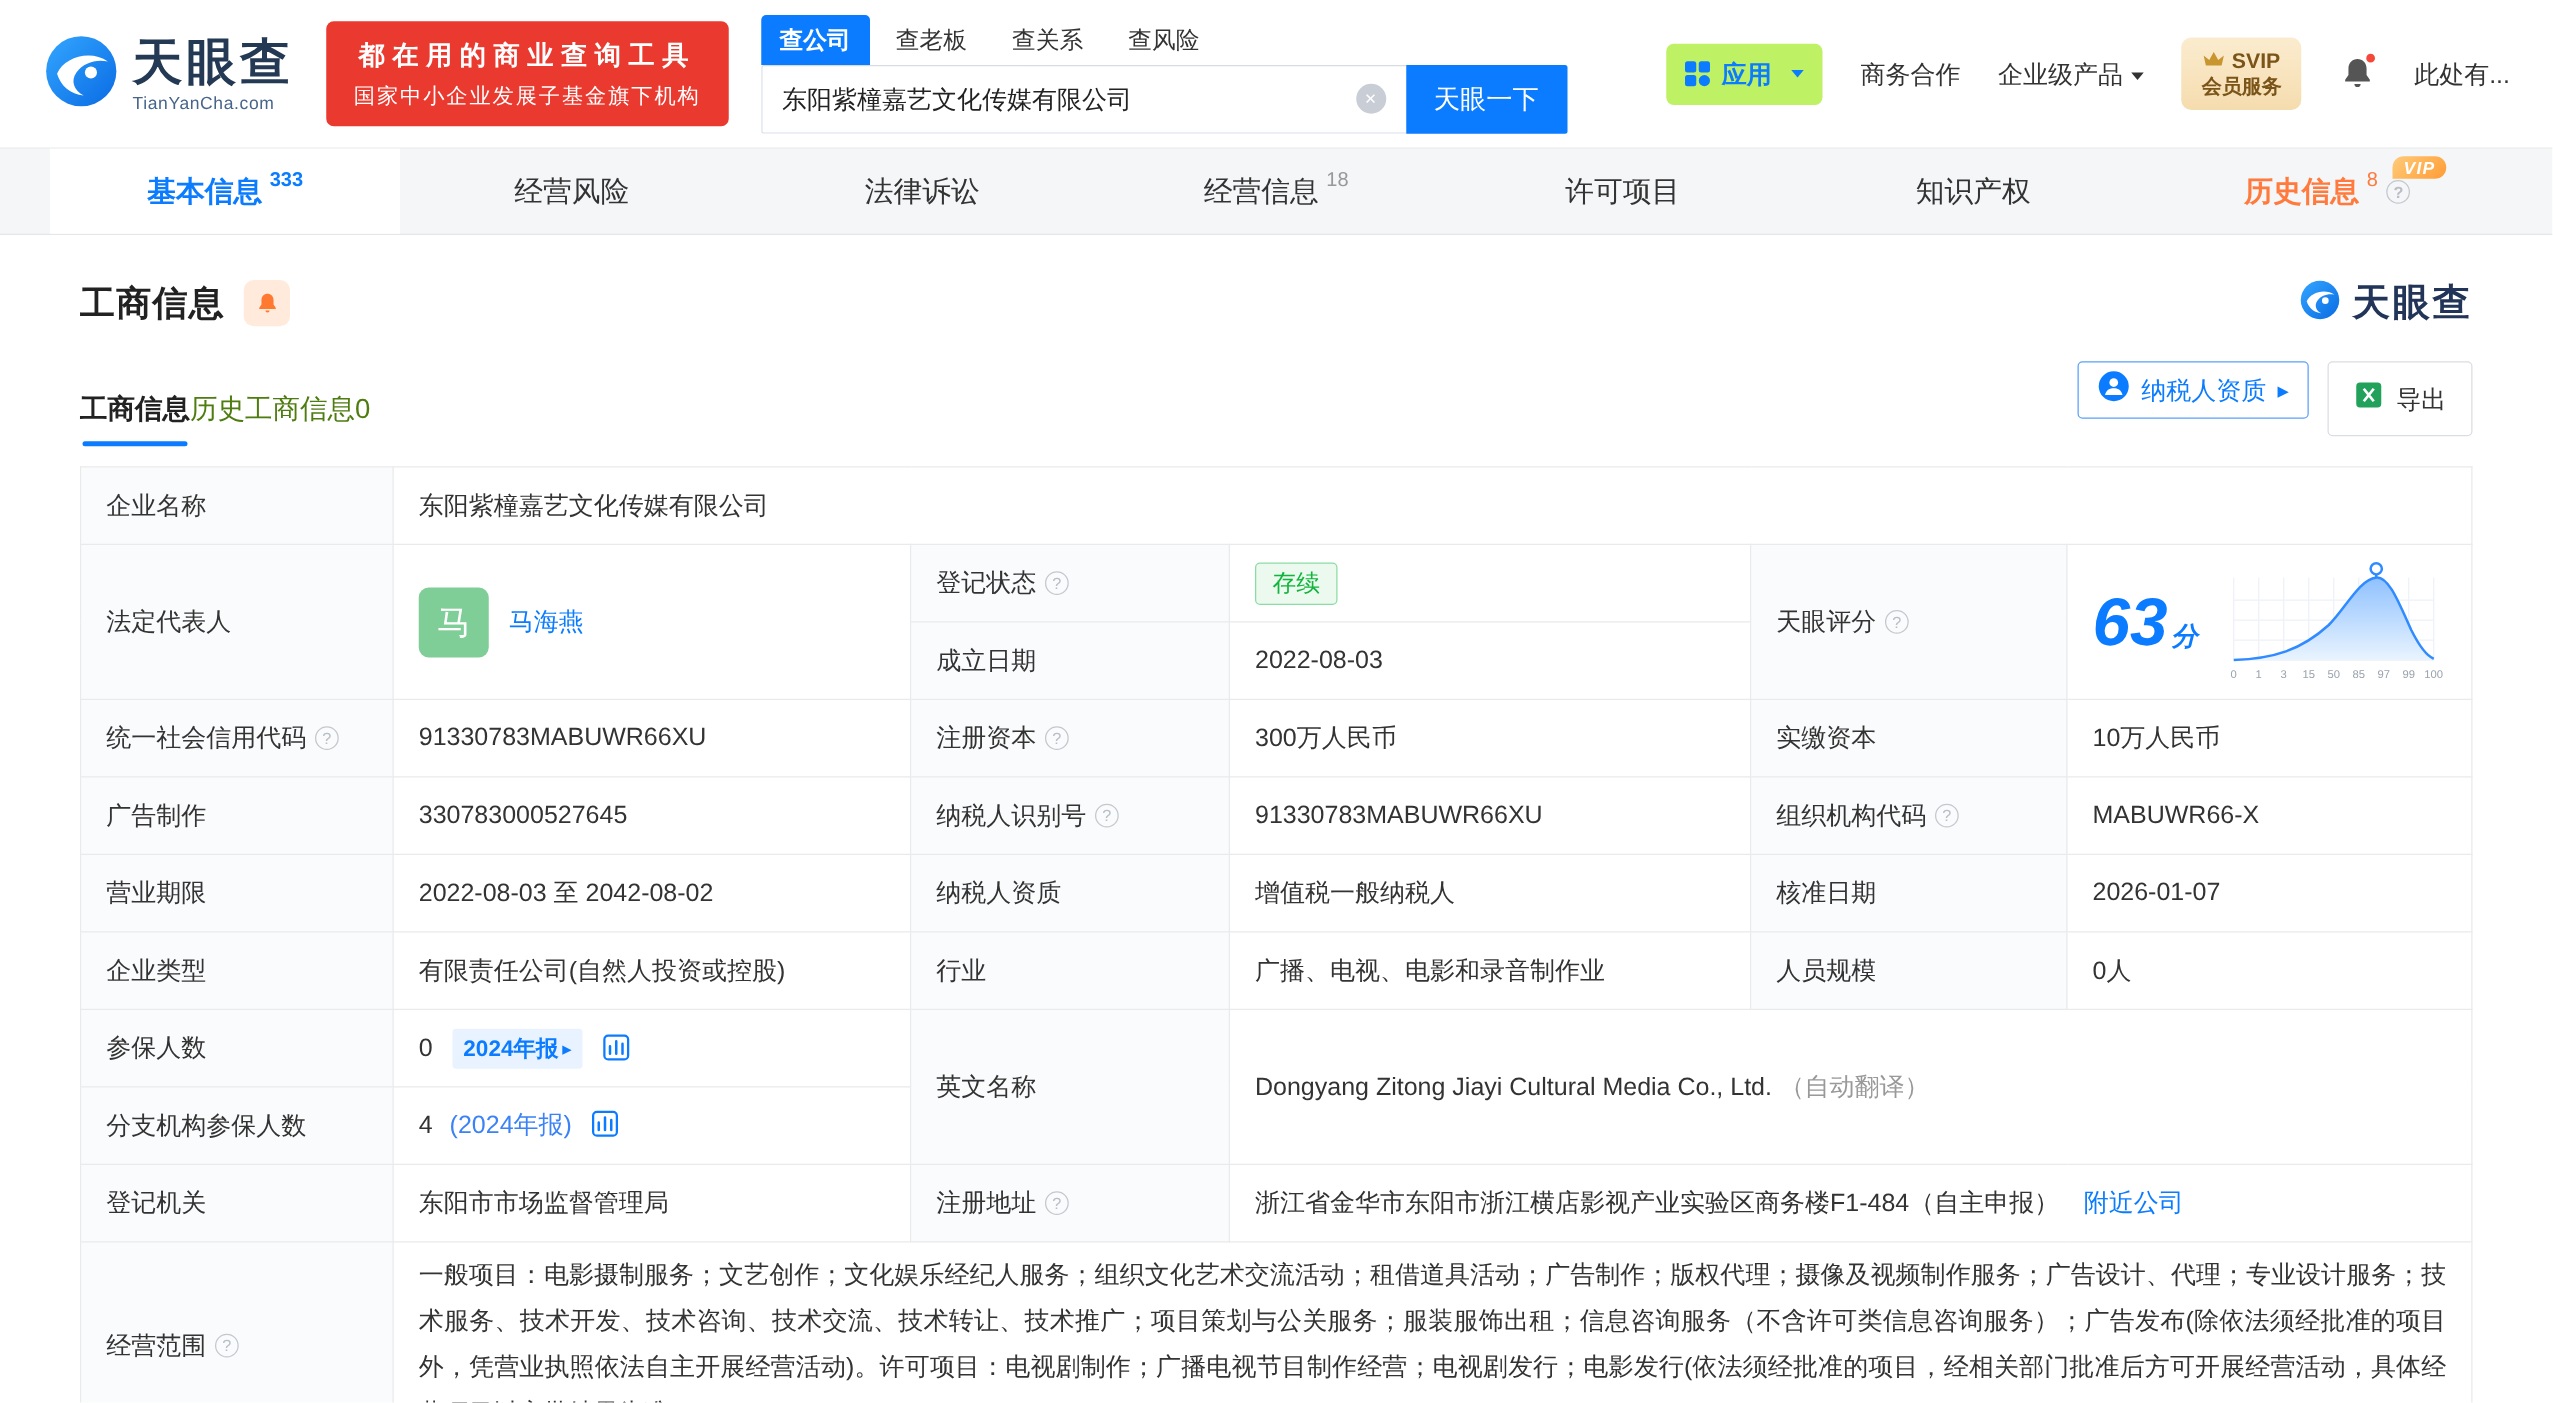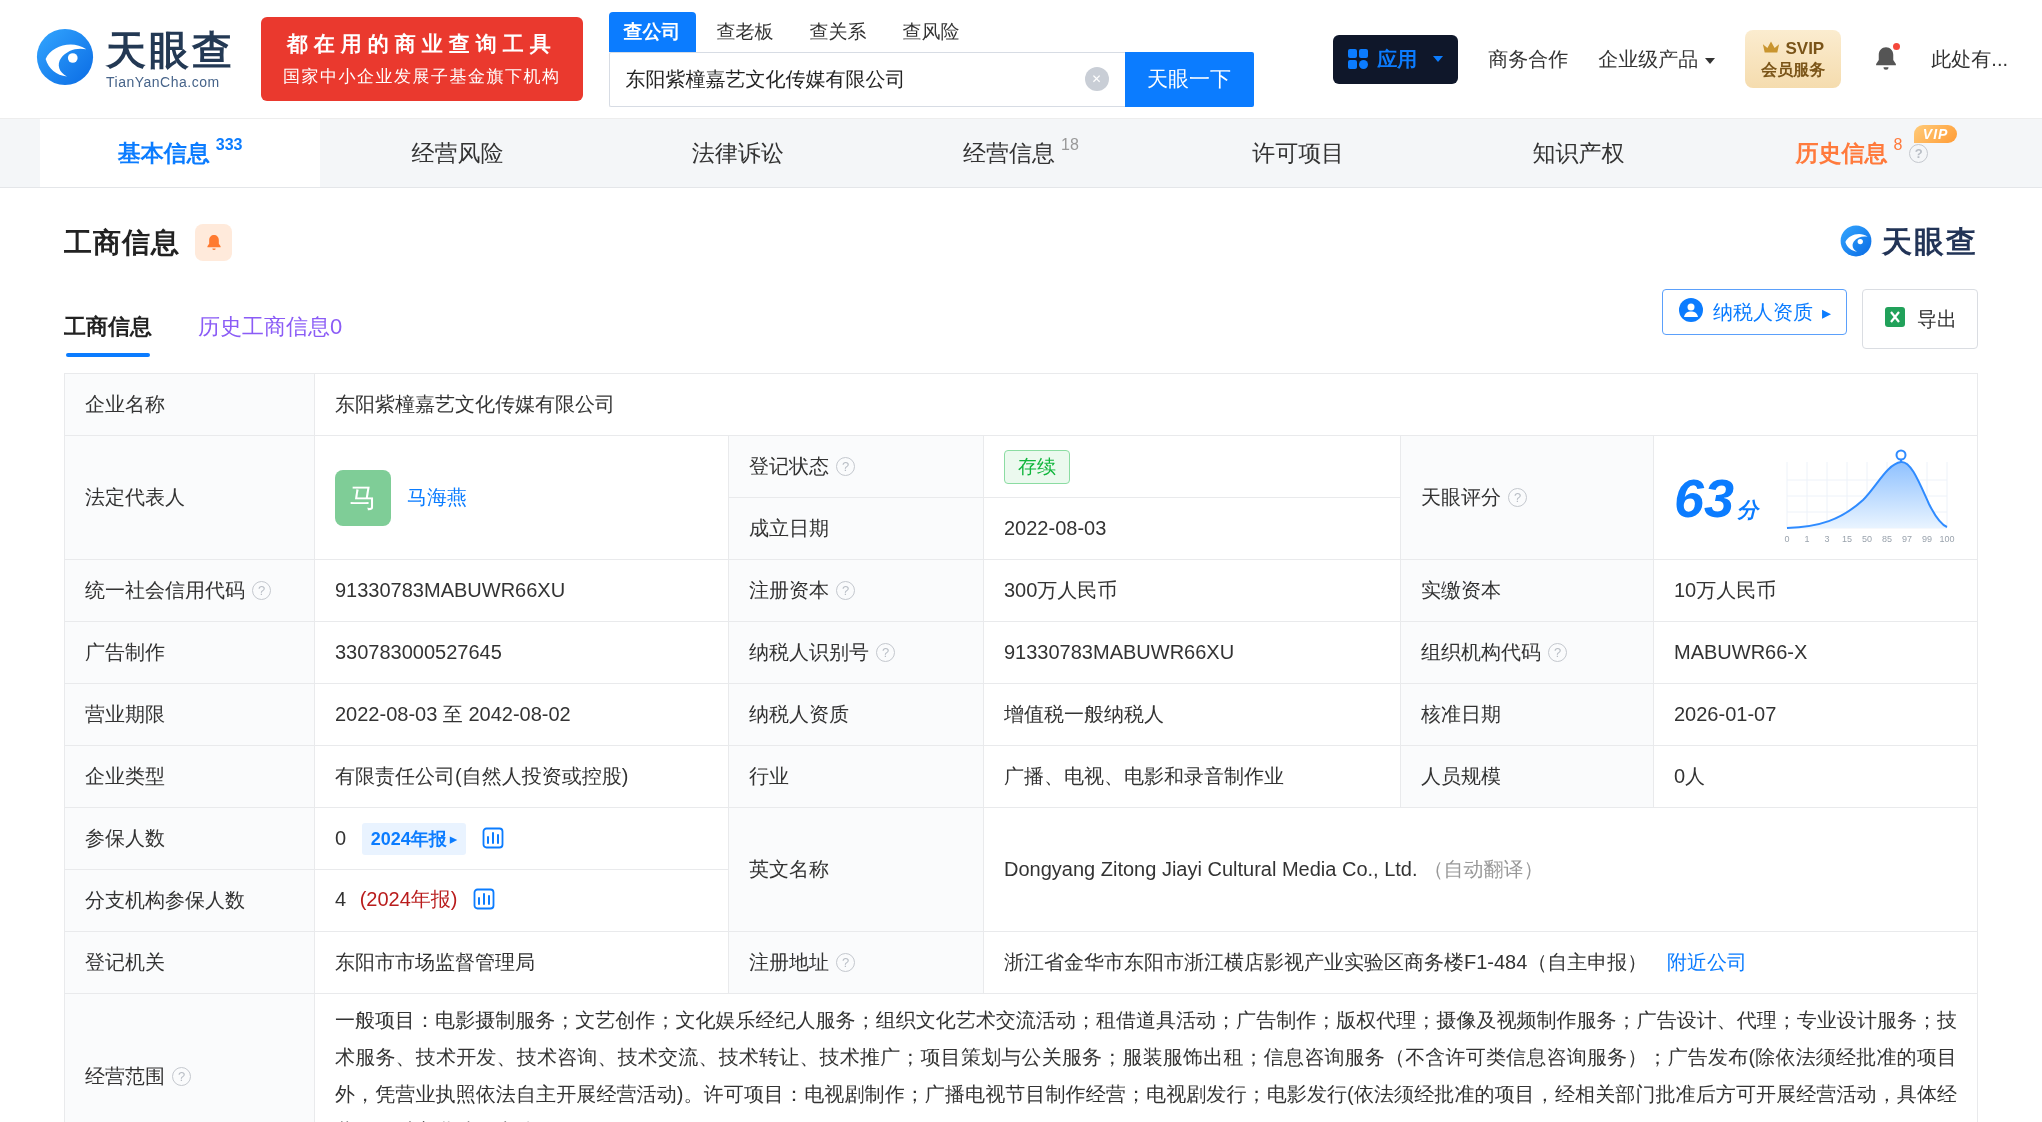--- a/index.html
+++ b/index.html
@@ -24,21 +24,21 @@
   .search-tabs{display:flex;align-items:flex-end;gap:6px}
   .search-tab{font-size:19px;color:#333;padding:7px 15px;cursor:pointer}
   .search-tab.active{background:#0b7cff;color:#fff;border-radius:4px 4px 0 0;font-weight:bold}
   .search-row{display:flex}
   .search-input-wrap{flex:1;height:55px;border:1px solid #d7dce4;border-right:none;border-radius:2px 0 0 2px;display:flex;align-items:center;padding:0 16px;background:#fff}
   .search-input{flex:1;border:none;outline:none;font-size:20px;color:#222;font-family:inherit;background:transparent}
   .clear-btn{width:24px;height:24px;border-radius:50%;background:#c9ced6;color:#fff;font-size:12px;line-height:24px;text-align:center;cursor:pointer;flex-shrink:0}
   .clear-btn::after{content:"✕"}
   .search-btn{width:129px;height:55px;background:#0b7cff;color:#fff;font-size:21px;border:none;border-radius:0 2px 2px 0;cursor:pointer;font-family:inherit}
   .top-right{margin-left:auto;display:flex;align-items:center;gap:30px;flex-shrink:0}
-  .apps-btn{display:flex;align-items:center;gap:9px;background:#0f172a;border-radius:6px;padding:11px 15px;color:#0b7cff;font-size:20px;font-weight:bold;cursor:pointer}
+  .apps-btn{display:flex;align-items:center;gap:9px;background:#bef264;border-radius:6px;padding:11px 15px;color:#0b7cff;font-size:20px;font-weight:bold;cursor:pointer}
   .grid-icon{width:20px;height:20px;display:grid;grid-template-columns:9px 9px;grid-template-rows:9px 9px;gap:2px}
   .grid-icon span{background:#0b7cff;border-radius:2px}
   .grid-icon span:last-child{border-radius:50%}
   .top-link{font-size:20px;color:#333;cursor:pointer;white-space:nowrap}
   .svip{background:linear-gradient(180deg,#fbeccf,#f5dcae);border-radius:8px;padding:8px 16px;text-align:center;color:#7a5418;line-height:1.25;cursor:pointer}
   .svip-top{font-size:17px;font-weight:bold;display:flex;align-items:center;gap:5px;justify-content:center}
   .svip-bottom{font-size:16px;font-weight:bold}
   .bell-wrap{position:relative;cursor:pointer;width:30px;height:30px}
   .bell-dot{position:absolute;top:-3px;right:-1px;width:11px;height:11px;border-radius:50%;background:#f5483b;border:2px solid #fff}
   .username{font-size:20px;color:#333;cursor:pointer;white-space:nowrap}
@@ -58,21 +58,21 @@
   .section-head{display:flex;align-items:center;margin-top:34px}
   .section-title{font-size:28px;font-weight:bold;color:#222;letter-spacing:1px}
   .bell-badge{width:37px;height:37px;background:#ffeadb;border-radius:8px;display:flex;align-items:center;justify-content:center;margin-left:15px;cursor:pointer}
   .head-logo{margin-left:auto;display:flex;align-items:center;gap:9px}
   .head-logo-text{font-size:30px;font-weight:bold;color:#223457;letter-spacing:2px}
 
   .subtab-row{display:flex;align-items:flex-end;margin-top:26px}
   .subtab{font-size:22px;padding-bottom:15px;position:relative;cursor:pointer}
   .subtab.active{font-weight:bold;color:#222}
   .subtab.active::after{content:"";position:absolute;left:2px;right:2px;bottom:0;height:4px;background:#0b7cff;border-radius:2px}
-  .subtab.inactive{color:#8b5cf6;margin-left:46px}
+  .subtab.inactive{color:#4d7c0f;}
   .subtab-actions{margin-left:auto;display:flex;gap:15px;padding-bottom:8px}
   .btn-snapshot{display:flex;align-items:center;gap:9px;height:46px;padding:0 15px;border:1px solid #5ba0fb;border-radius:4px;color:#0b7cff;font-size:20px;background:#fff;cursor:pointer;font-family:inherit}
   .btn-snapshot .arr::after{content:"▸";font-size:18px}
   .btn-export{display:flex;align-items:center;gap:10px;height:60px;padding:0 20px;border:1px solid #dadde2;border-radius:4px;color:#333;font-size:20px;background:#fff;cursor:pointer;font-family:inherit}
 
   
   .info-table{width:100%;border-collapse:collapse;margin-top:16px;font-size:20px;table-layout:fixed}
   .info-table td{border:1px solid #e9eaec;padding:8px 20px;height:62px;vertical-align:middle;word-break:break-all}
   .info-table td.lbl{background:#fafbfc;color:#333}
   .rep-wrap{display:flex;align-items:center;gap:16px}
@@ -80,21 +80,21 @@
   .rep-name{font-size:20px}
   .status-badge{display:inline-block;background:#ebf9ee;border:1px solid #8bdca2;color:#10b53c;font-size:19px;padding:3px 13px;border-radius:4px}
   .score-cell{padding:4px 12px 4px 18px}
   .score-wrap{display:flex;align-items:center;justify-content:space-between;gap:8px}
   .score-num{color:#0b7cff;font-weight:bold;font-size:54px;font-style:italic;white-space:nowrap}
   .score-unit{font-size:21px;margin-left:3px}
   .score-chart{flex-shrink:0}
   .report-badge{display:inline-flex;align-items:center;gap:3px;background:#e9f3ff;color:#0b7cff;font-size:18px;font-weight:bold;padding:4px 9px;border-radius:3px;margin:0 10px;cursor:pointer}
   .report-badge .arr::after{content:"▸";font-size:15px}
   .chart-icon{display:inline-block;vertical-align:-4px;cursor:pointer}
-  .note{color:#b91c1c;margin-left:8px}
+  .note{color:#3b82f6;margin-left:8px}
   .auto-note{color:#999;margin-left:6px}
   .eng-name{color:#333}
   .nearby{margin-left:14px;white-space:nowrap}
   .scope-cell{line-height:1.85;padding:16px 22px;height:auto;text-align:justify}
 </style>
 </head>
 <body>
 
 <header class="topbar">
   <div class="logo">

